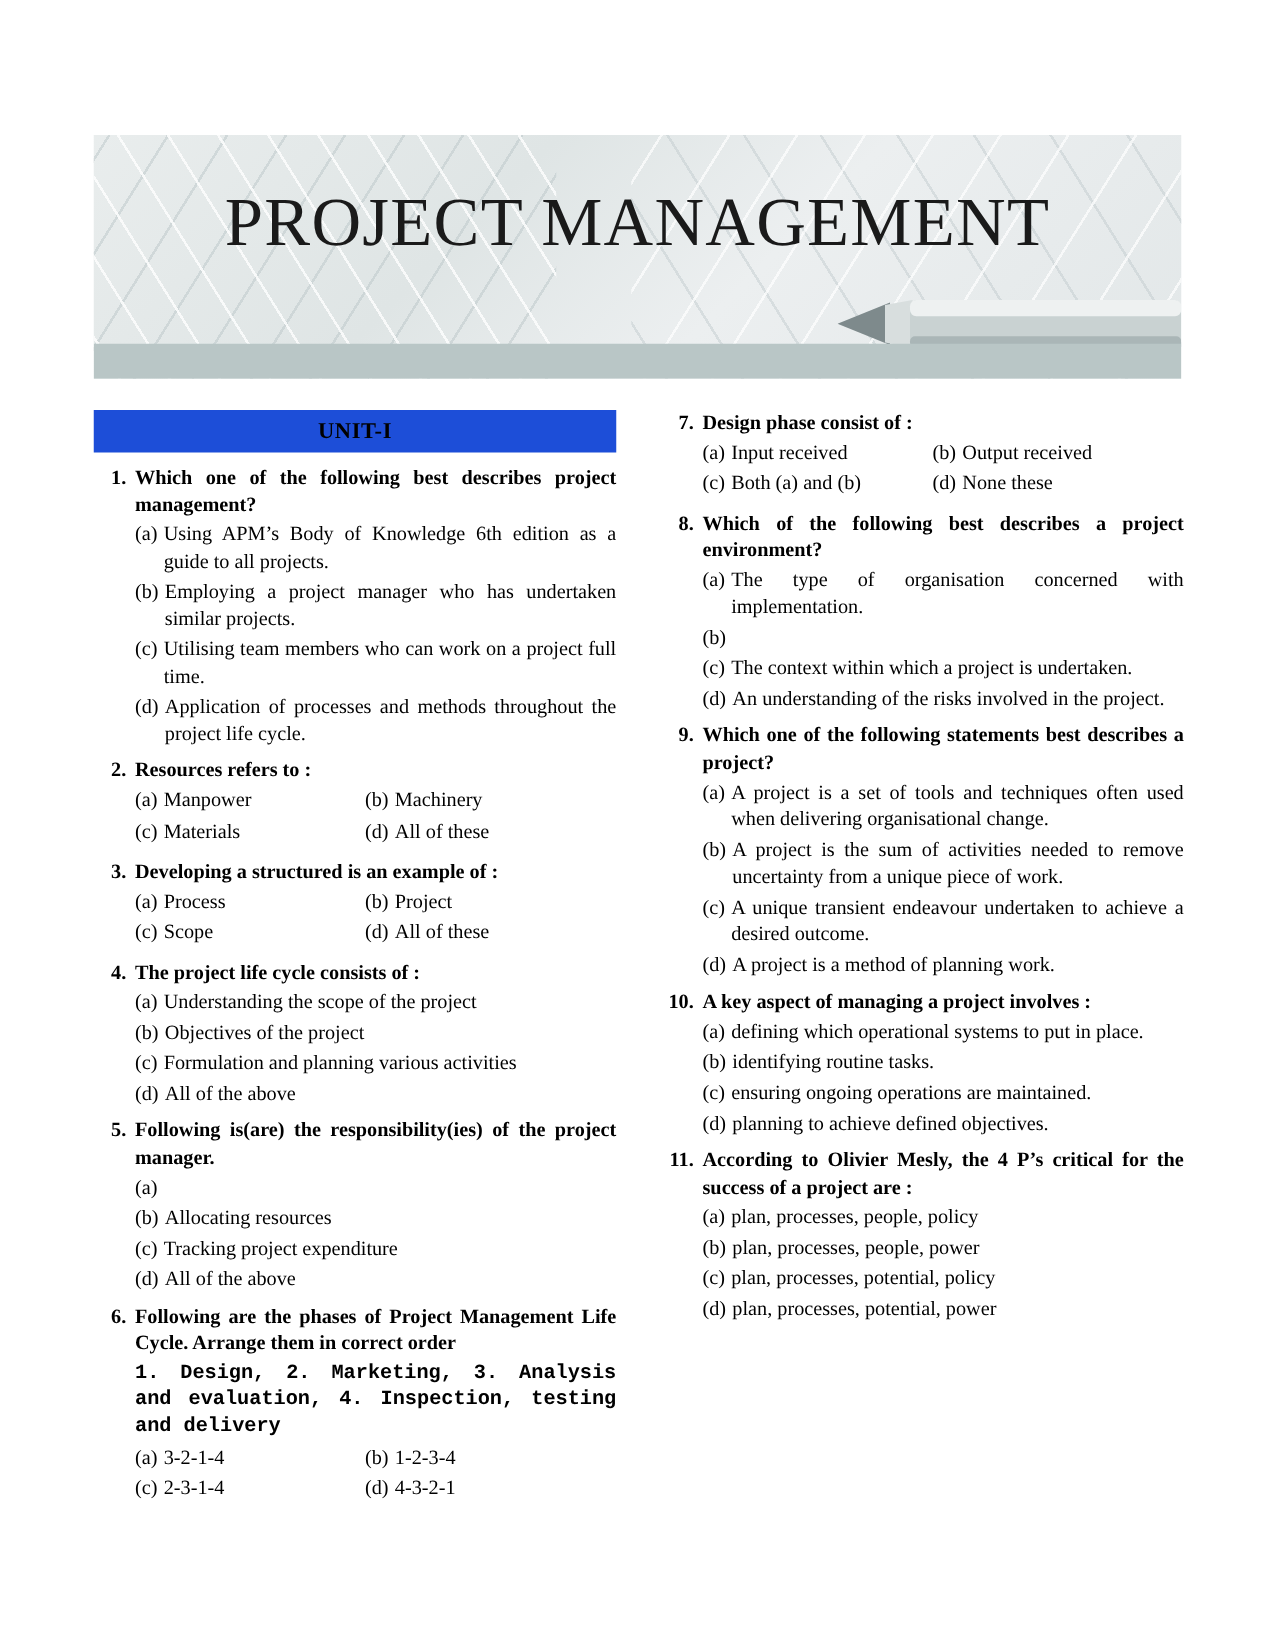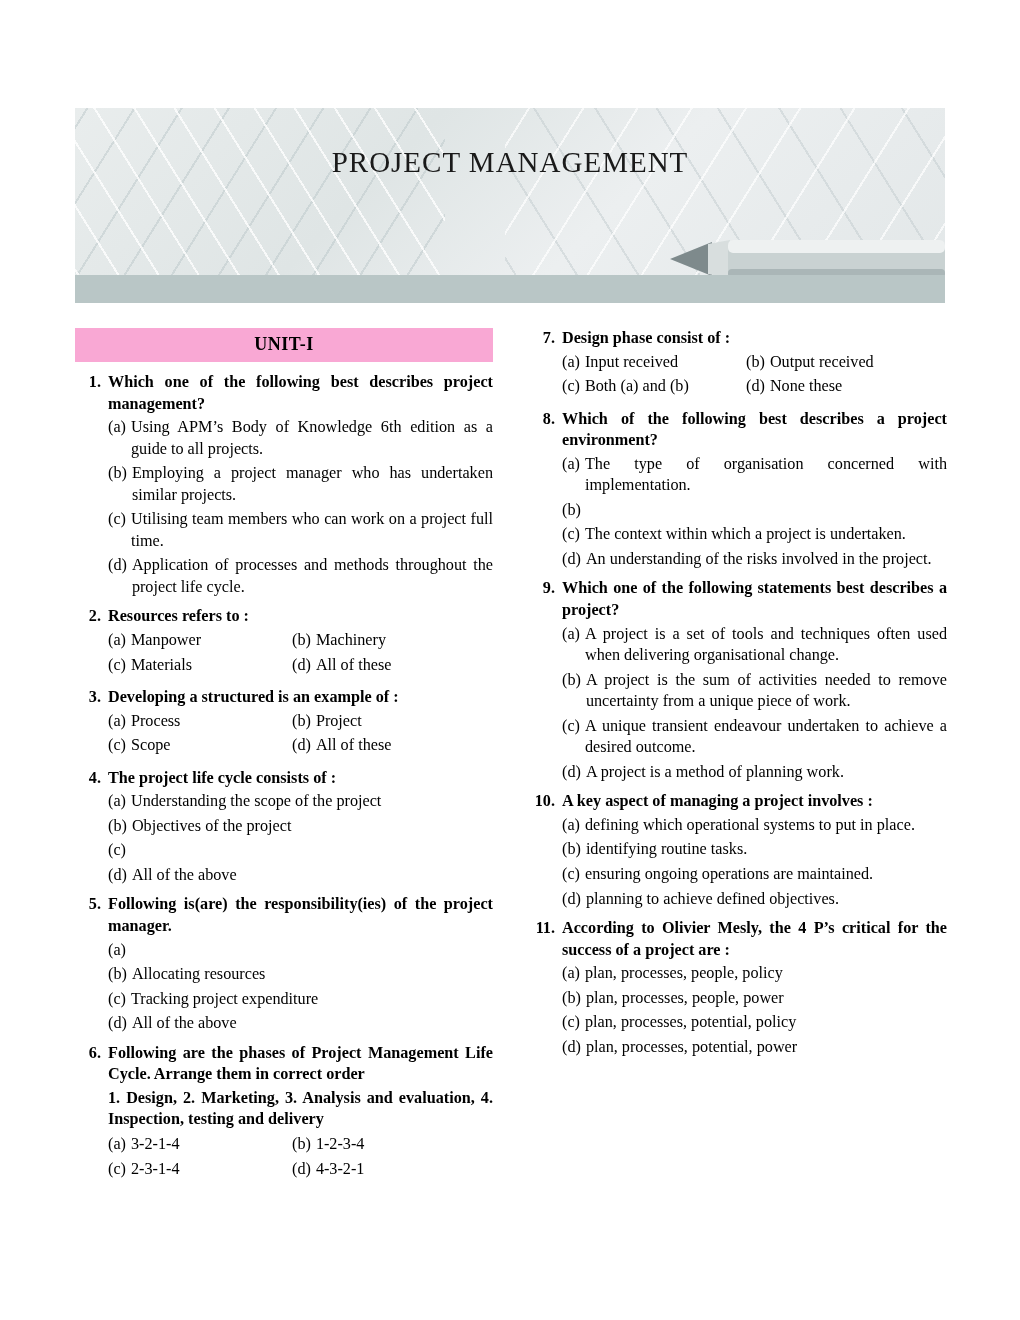--- a/index.html
+++ b/index.html
@@ -60,21 +60,21 @@
     width: 100%;
     height: 28px;
     background: #b9c6c6;
   }
   .banner-title {
     position: absolute;
     top: 38px;
     left: 0;
     width: 100%;
     text-align: center;
-    font-size: 29px;
+    font-size: 55px;
     letter-spacing: 1px;
     color: #1a1a1a;
     font-family: "Liberation Serif", serif;
   }
   .banner-sub {
     position: absolute;
     top: 120px;
     left: 0;
     width: 100%;
     text-align: center;
@@ -97,21 +97,21 @@
     left: 75px;
     top: 328px;
     width: 872px;
     display: flex;
     gap: 36px;
   }
   .col {
     width: 425px;
   }
   .unit-bar {
-    background: #f9a8d4;
+    background: #1d4ed8;
     text-align: center;
     font-weight: bold;
     font-size: 18px;
     padding: 6px 0 7px 0;
     letter-spacing: .5px;
     margin-bottom: 10px;
   }
 
   
   .q {
@@ -163,20 +163,21 @@
   .opts.two-col .opt:nth-child(2n) {
     padding-left: 8px;
   }
   .q-extra {
     padding-left: 33px;
     font-weight: bold;
     font-size: 16.2px;
     line-height: 1.33;
     text-align: justify;
     margin-bottom: 3px;
+    font-family: Liberation Mono, monospace;
   }
   .justify-all .otext { text-align: justify; text-align-last: left; }
 </style>
 </head>
 <body>
 
 <div class="page">
 
   <div class="banner">
     <div class="diag"></div>
@@ -275,20 +276,21 @@
         <div class="opt">
             <span class="lbl">(a)</span>
             <span class="otext">Understanding the scope of the project</span>
           </div>
         <div class="opt">
             <span class="lbl">(b)</span>
             <span class="otext">Objectives of the project</span>
           </div>
         <div class="opt">
             <span class="lbl">(c)</span>
+            <span class="otext">Formulation and planning various activities</span>
           </div>
         <div class="opt">
             <span class="lbl">(d)</span>
             <span class="otext">All of the above</span>
           </div>
       </div>
 
       <div class="q">
         <div class="num">5.</div>
         <div class="qtext">Following is(are) the responsibility(ies) of the project manager.</div>

